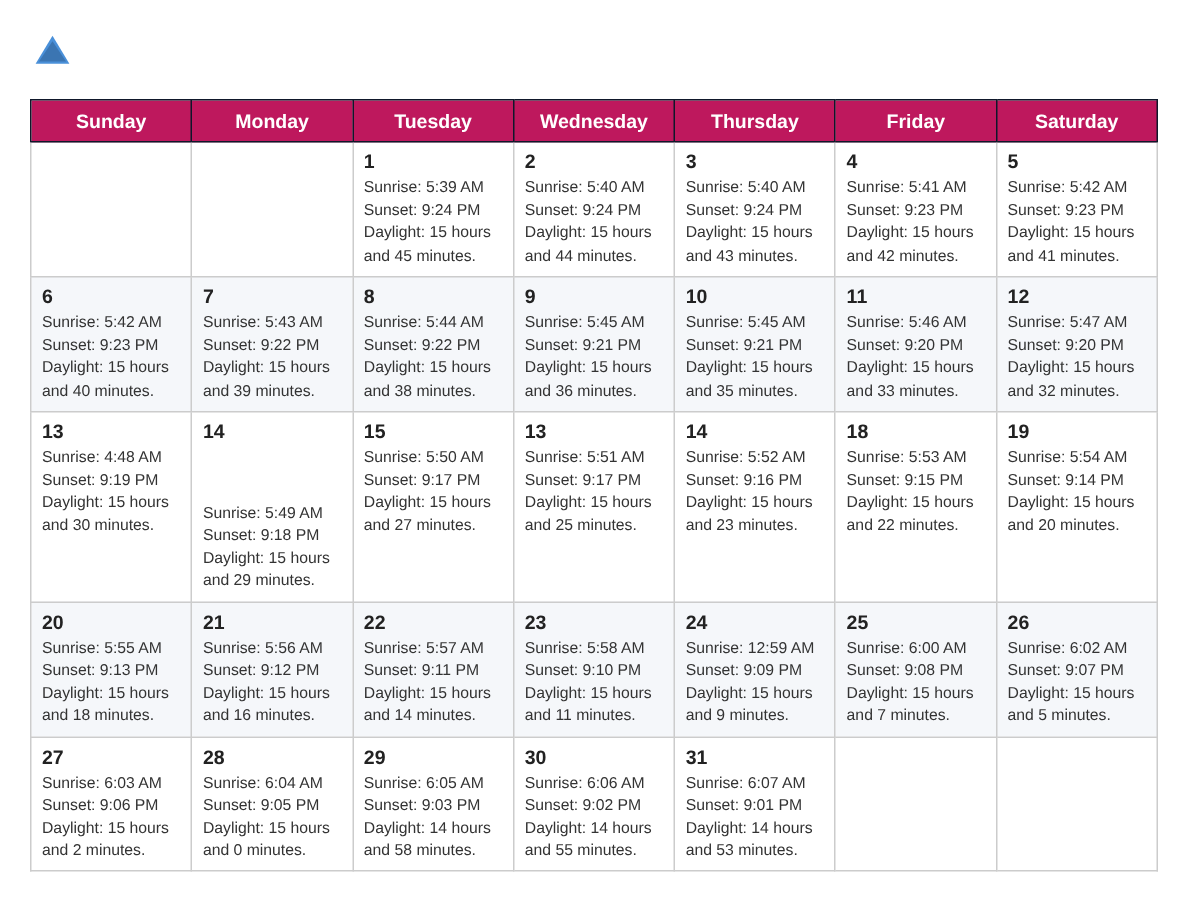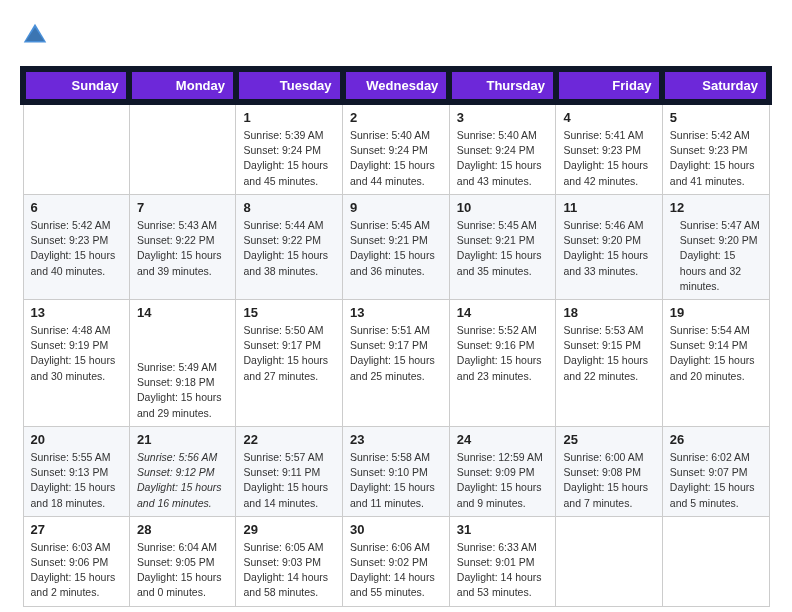--- a/index.html
+++ b/index.html
@@ -45,27 +45,27 @@
     .location {
       font-size: 14px;
       color: #555;
     }
     .calendar {
       width: 100%;
       border-collapse: collapse;
       border: 1px solid #ccc;
     }
     .calendar th {
-      background-color: #6d28d9;
+      background-color: #be185d;
       color: #fff;
-      text-align: right;
+      text-align: center;
       padding: 6px 8px;
       font-size: 13px;
       font-weight: bold;
-      border: 6px solid #0f172a;
+      border: 1px solid #0f172a;
     }
     .calendar td {
       vertical-align: top;
       border: 1px solid #ccc;
       padding: 5px 7px;
       width: 107px;
       min-height: 80px;
       background: #fff;
       font-size: 11px;
       color: #333;
@@ -187,21 +187,21 @@
 Daylight: 15 hours and 35 minutes.</div>
         </td>
         <td>
           <div class="day-number">11</div>
           <div class="day-info" style="white-space: pre-line;">Sunrise: 5:46 AM
 Sunset: 9:20 PM
 Daylight: 15 hours and 33 minutes.</div>
         </td>
         <td>
           <div class="day-number">12</div>
-          <div class="day-info" style="white-space: pre-line; margin-left: 10px;">Sunrise: 5:47 AM
+          <div class="day-info" style="white-space: pre-line;">Sunrise: 5:47 AM
 Sunset: 9:20 PM
 Daylight: 15 hours and 32 minutes.</div>
         </td>
       </tr>
       <tr>
         <td>
           <div class="day-number">13</div>
           <div class="day-info" style="white-space: pre-line;">Sunrise: 4:48 AM
 Sunset: 9:19 PM
 Daylight: 15 hours and 30 minutes.</div>
@@ -245,21 +245,21 @@
       </tr>
       <tr>
         <td>
           <div class="day-number">20</div>
           <div class="day-info" style="white-space: pre-line;">Sunrise: 5:55 AM
 Sunset: 9:13 PM
 Daylight: 15 hours and 18 minutes.</div>
         </td>
         <td>
           <div class="day-number">21</div>
-          <div class="day-info" style="white-space: pre-line; font-style: italic;">Sunrise: 5:56 AM
+          <div class="day-info" style="white-space: pre-line;">Sunrise: 5:56 AM
 Sunset: 9:12 PM
 Daylight: 15 hours and 16 minutes.</div>
         </td>
         <td>
           <div class="day-number">22</div>
           <div class="day-info" style="white-space: pre-line;">Sunrise: 5:57 AM
 Sunset: 9:11 PM
 Daylight: 15 hours and 14 minutes.</div>
         </td>
         <td>
@@ -307,21 +307,21 @@
 Daylight: 14 hours and 58 minutes.</div>
         </td>
         <td>
           <div class="day-number">30</div>
           <div class="day-info" style="white-space: pre-line;">Sunrise: 6:06 AM
 Sunset: 9:02 PM
 Daylight: 14 hours and 55 minutes.</div>
         </td>
         <td>
           <div class="day-number">31</div>
-          <div class="day-info" style="white-space: pre-line;">Sunrise: 6:33 AM
+          <div class="day-info" style="white-space: pre-line;">Sunrise: 6:07 AM
 Sunset: 9:01 PM
 Daylight: 14 hours and 53 minutes.</div>
         </td>
         <td class="empty-cell"></td>
         <td class="empty-cell"></td>
       </tr>
     </tbody>
 </table>
 
 </body></html>

